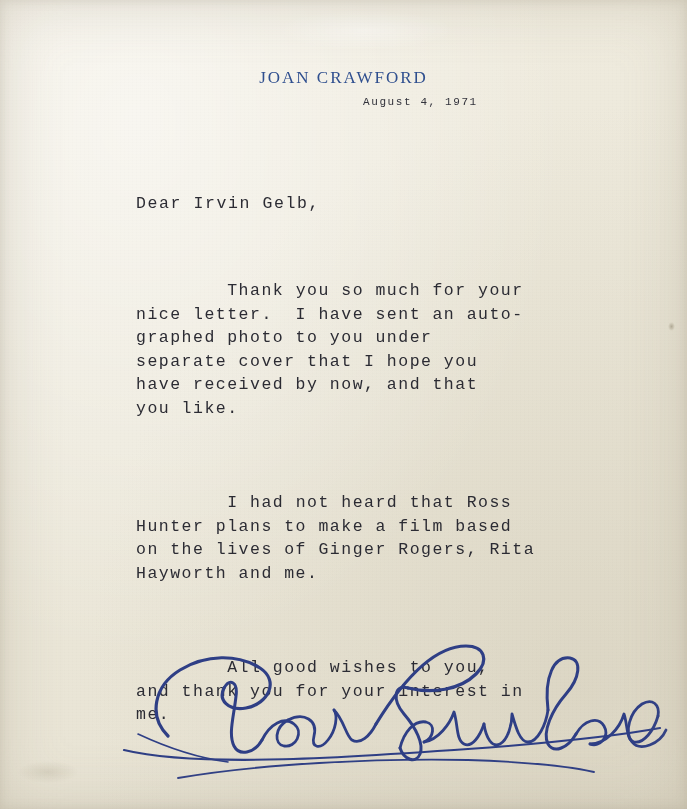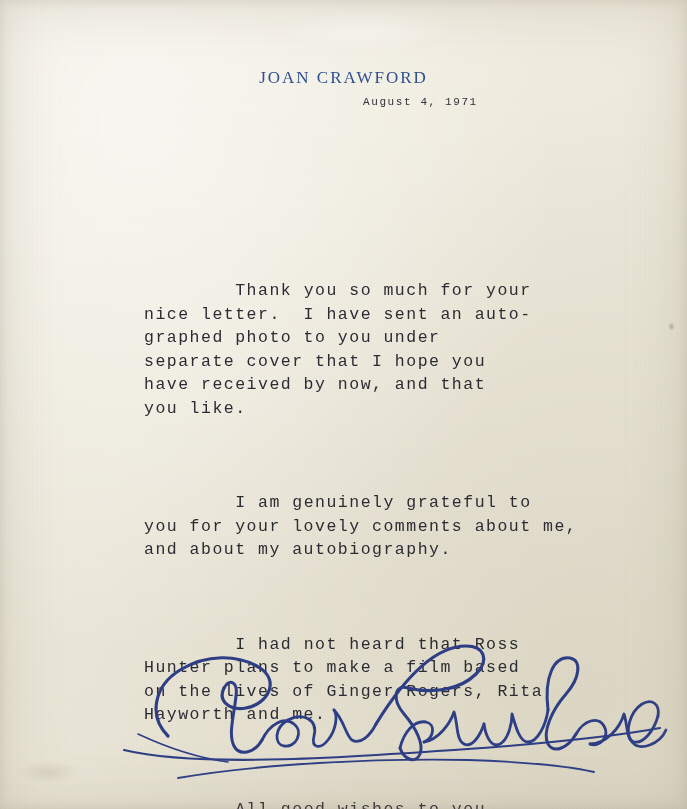--- a/index.html
+++ b/index.html
@@ -70,21 +70,21 @@
     position: absolute;
     top: 232px;
     left: 136px;
     width: 470px;
     font-size: 16.5px;
     letter-spacing: 1.5px;
     line-height: 23.5px;
     white-space: pre-wrap;
   }
   .para {
-    margin: 0 0 24px 8px;
+    margin: 0 0 24px 0;
     white-space: pre-wrap;
   }
   .para:last-child { margin-bottom: 0; }
 
   .signature {
     position: absolute;
     left: 108px;
     top: 612px;
     width: 560px;
     height: 175px;
@@ -126,31 +126,29 @@
 <div class="page">
 
   <div class="stain-c"></div>
 
   <div class="letterhead">
     <span>JOAN CRAWFORD</span>
   </div>
 
   <div class="date">August 4, 1971</div>
 
+  <div class="salutation">Dear Irvin Gelb,</div>
 
   <div class="body">
     <p class="para">        Thank you so much for your
 nice letter.  I have sent an auto-
 graphed photo to you under
 separate cover that I hope you
 have received by now, and that
 you like.</p>
-    <p class="para">        I am genuinely grateful to
-you for your lovely comments about me,
-and about my autobiography.</p>
     <p class="para">        I had not heard that Ross
 Hunter plans to make a film based
 on the lives of Ginger Rogers, Rita
 Hayworth and me.</p>
     <p class="para">        All good wishes to you,
 and thank you for your interest in
 me.</p>
   </div>
 
   <div class="signature">

